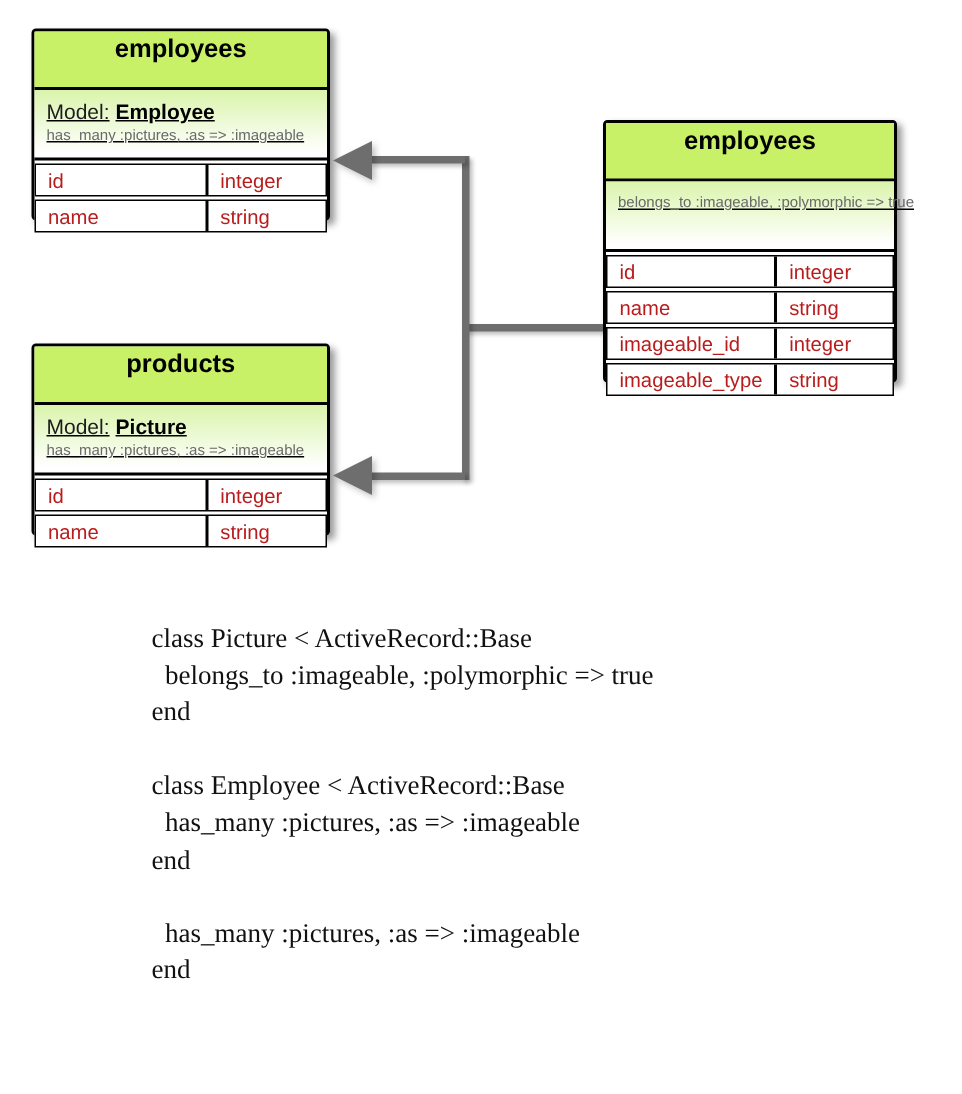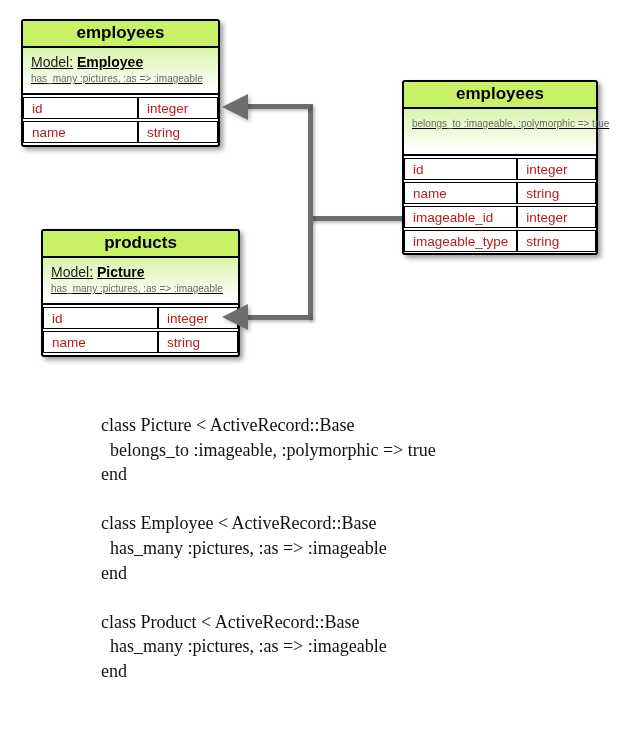--- a/index.html
+++ b/index.html
@@ -19,21 +19,21 @@
 
   
   .db-table{
     position:absolute;
     border:2px solid var(--table-border);
     border-radius:3px;
     background:#ffffff;
     box-shadow:3px 3px 5px rgba(0,0,0,0.40);
   }
   .tbl-header{
-    height:27px;line-height:24px;
+    height:39px;line-height:24px;
     border-bottom:2px solid var(--table-border);
     background:var(--header-green);
     text-align:center;font-size:17px;font-weight:bold;color:#000;
   }
   .tbl-model{
     height:47px;
     border-bottom:2px solid var(--table-border);
     background:linear-gradient(to bottom, var(--model-gradient-top), #ffffff 92%);
     padding:6px 8px 0 8px;
     text-decoration:underline;
@@ -46,21 +46,21 @@
     display:flex;height:22px;border:1px solid var(--table-border);
     margin-bottom:2px;background:#fff;
   }
   .row:last-child{margin-bottom:0;}
   .cell{font-size:13.5px;color:#b91c1c;line-height:19px;padding:1px 0 0 8px;white-space:nowrap;overflow:hidden;}
   .cell.name{width:58.5%;}
   .cell.type{flex:1;border-left:2px solid var(--table-border);}
 
   #t-employees{left:21px;top:19px;width:199px;height:128px;}
   #t-pictures{left:402px;top:80px;width:196px;height:175px;}
-  #t-products{left:21px;top:229px;width:199px;height:128px;margin-left:20px;}
+  #t-products{left:21px;top:229px;width:199px;height:128px;}
 
   
   .conn{
     position:absolute;background:var(--connector-gray);
     box-shadow:2px 2px 3px rgba(0,0,0,0.25);
   }
   #conn-vertical{left:308px;top:104px;width:5px;height:216px;}
   #conn-top{left:246px;top:104px;width:64px;height:5px;}
   #conn-middle{left:308px;top:216px;width:94px;height:5px;}
   #conn-bottom{left:246px;top:315px;width:64px;height:5px;}
@@ -157,18 +157,17 @@
 
   <div class="code">
     <div class="code-line">class Picture &lt; ActiveRecord::Base</div>
     <div class="code-line">  belongs_to :imageable, :polymorphic =&gt; true</div>
     <div class="code-line">end</div>
     <div class="code-line"></div>
     <div class="code-line">class Employee &lt; ActiveRecord::Base</div>
     <div class="code-line">  has_many :pictures, :as =&gt; :imageable</div>
     <div class="code-line">end</div>
     <div class="code-line"></div>
-    <div class="code-line">class Product &lt; ActiveRecord::Base</div>
     <div class="code-line">  has_many :pictures, :as =&gt; :imageable</div>
     <div class="code-line">end</div>
   </div>
 
 </div>
 
 </body></html>

